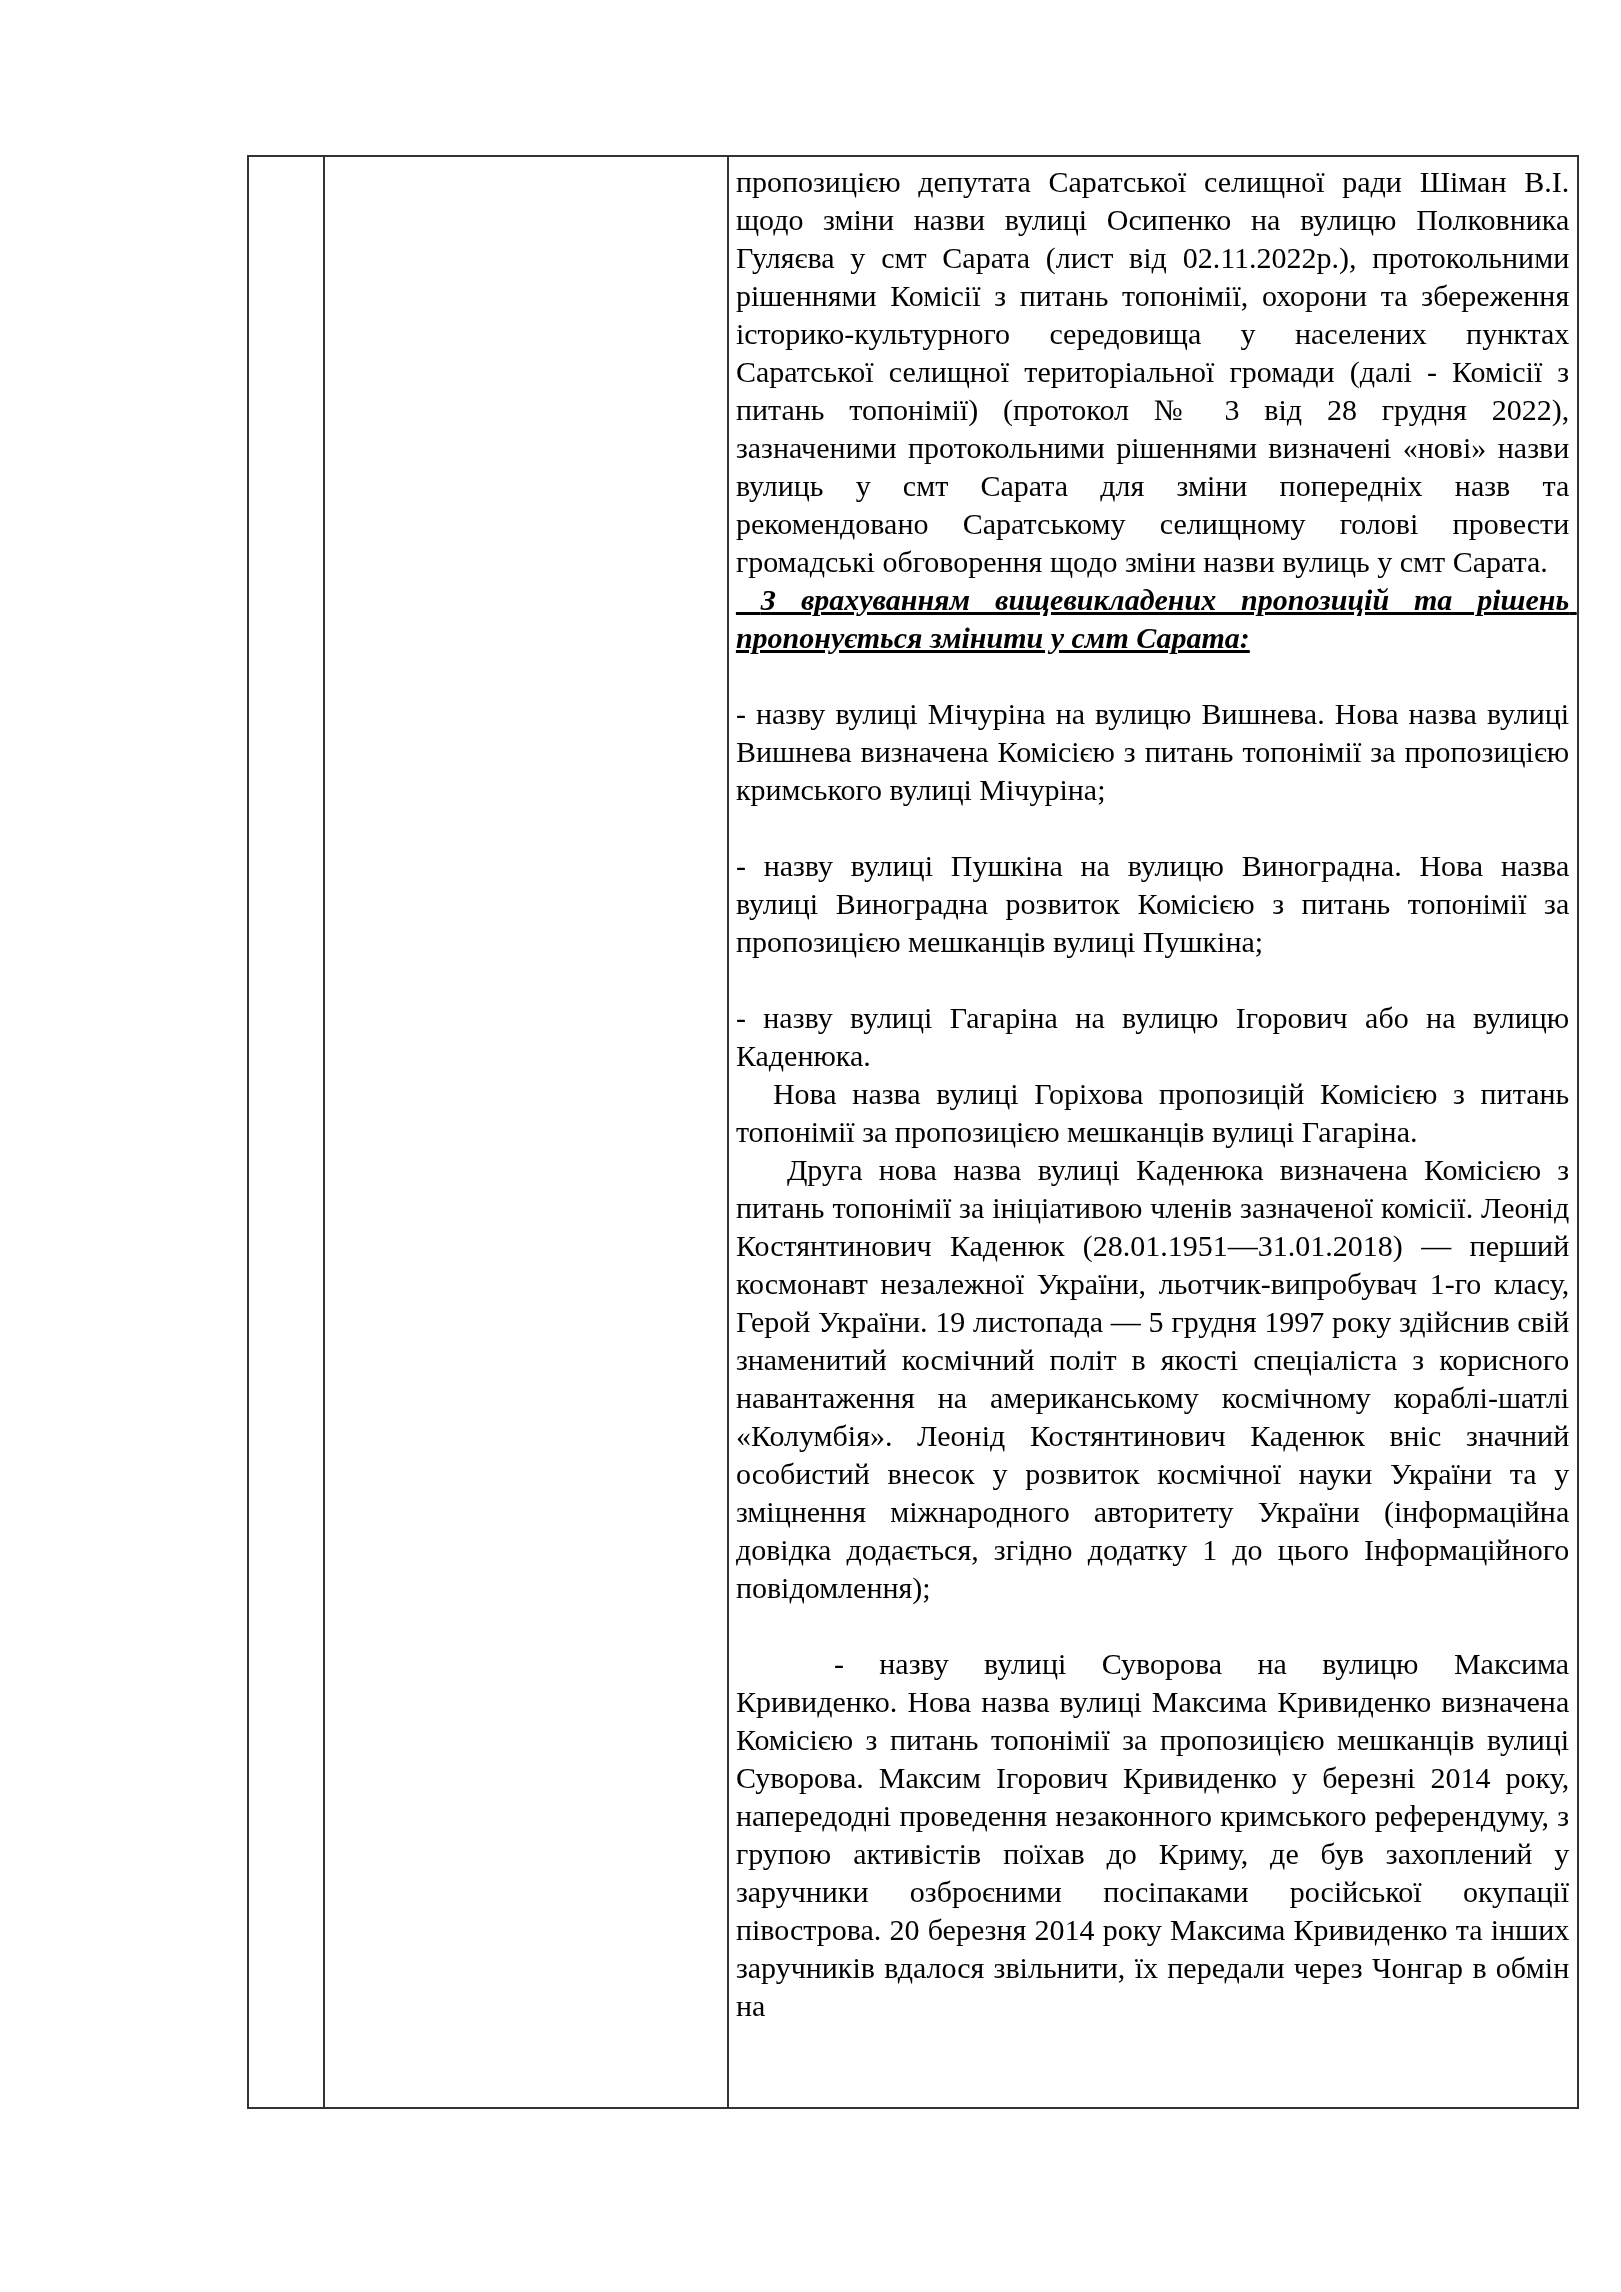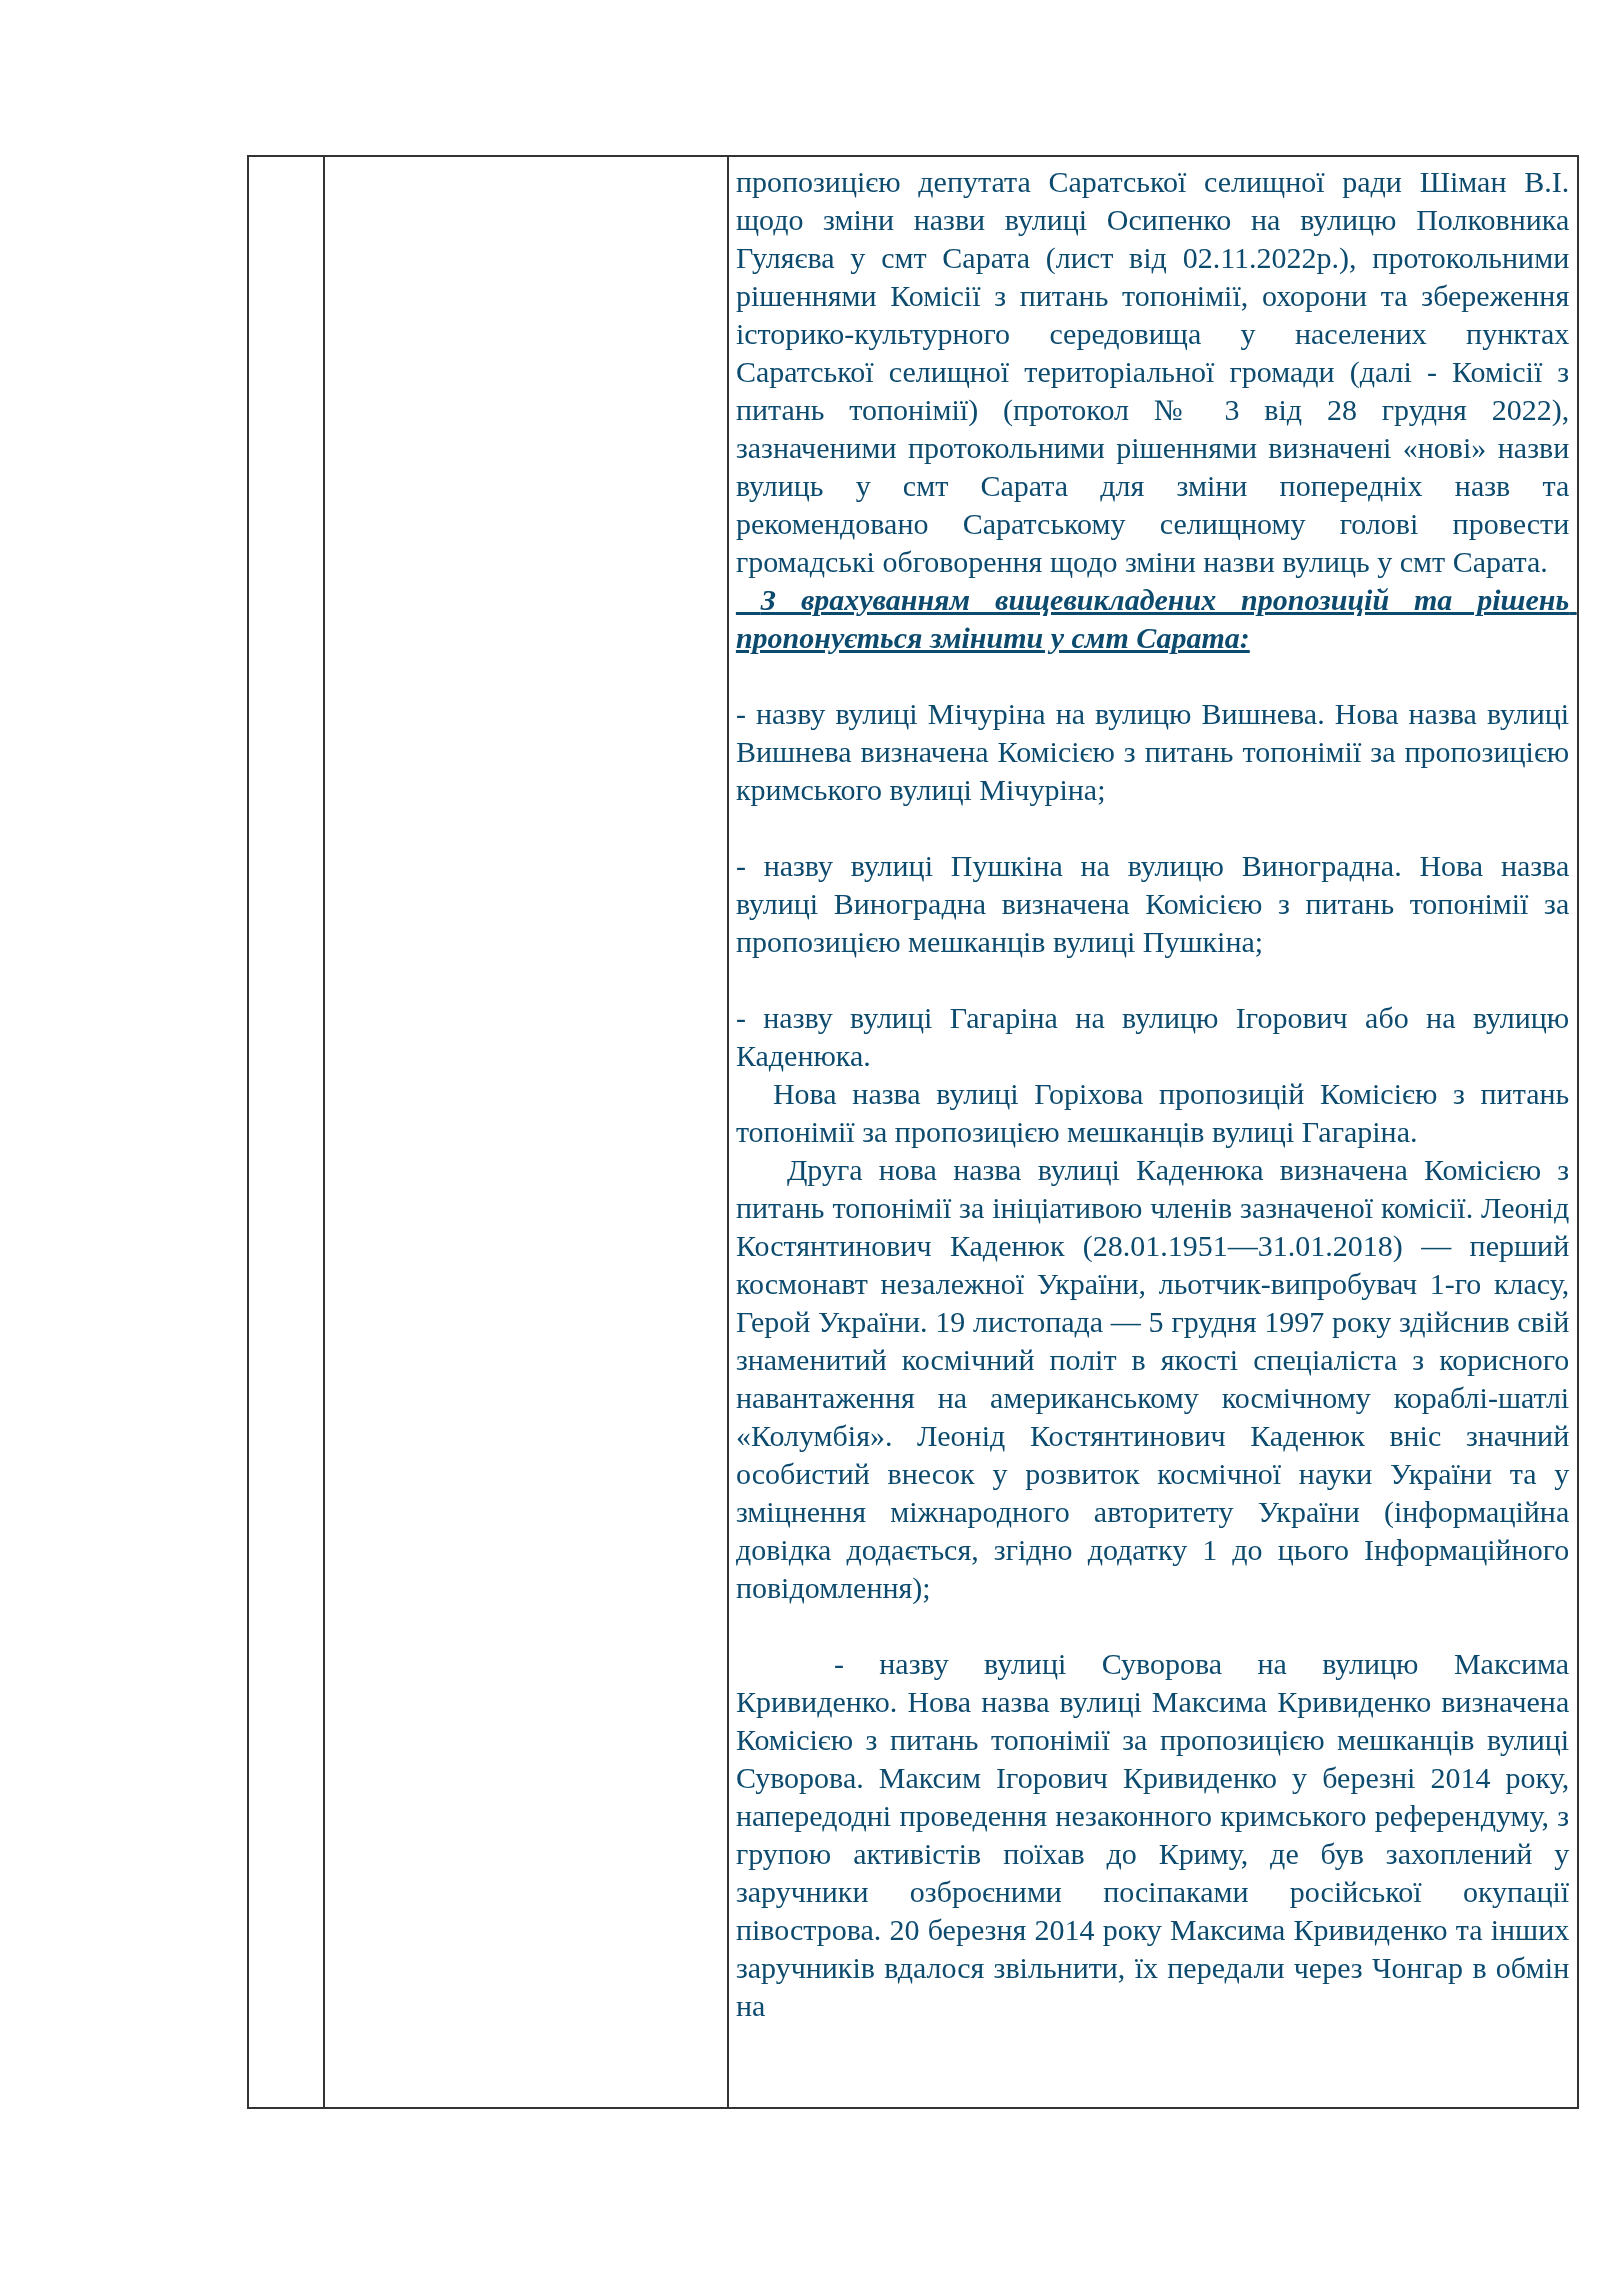--- a/index.html
+++ b/index.html
@@ -17,21 +17,21 @@
     padding: 0;
   }
   .col-num { width: 76px; }
   .col-name { width: 404px; }
   .col-text { width: auto; }
   .text-cell {
     padding: 5.9px 7.8px 0 6.9px !important;
     font-family: "Liberation Serif", serif;
     font-size: 30px;
     line-height: 38px;
-    color: #0c4a6e;
+    color: #000000;
     text-align: justify;
     hyphens: none;
     border-radius: 12px;
   }
   .text-cell p { margin: 0; }
   .blank { height: 38px; }
   .bold-u { font-weight: bold; text-decoration: underline; font-style: italic; }
   .ind1 { text-indent: 37px; }
   .ind2 { text-indent: 51px; }
   .ind3 { text-indent: 98px; }
@@ -48,21 +48,21 @@
   <tbody>
       <tr>
     <td></td>
     <td></td>
     <td class="text-cell">
       <p>пропозицією депутата Саратської селищної ради Шіман В.І. щодо зміни назви вулиці Осипенко на вулицю Полковника Гуляєва у  смт Сарата (лист від 02.11.2022р.), протокольними рішеннями Комісії з питань топонімії, охорони та збереження історико-культурного середовища у населених пунктах Саратської селищної територіальної громади (далі - Комісії з питань топонімії) (протокол № 3 від 28 грудня 2022), зазначеними протокольними рішеннями визначені «нові» назви вулиць у смт Сарата для зміни попередніх назв та рекомендовано Саратському селищному голові провести громадські обговорення щодо зміни назви вулиць у смт Сарата.</p>
       <p class="bold-u" style="white-space: pre-wrap;"> З врахуванням вищевикладених пропозицій та рішень пропонується змінити у смт Сарата:</p>
       <div class="blank"></div>
       <p>- назву вулиці Мічуріна  на вулицю Вишнева. Нова назва вулиці Вишнева визначена Комісією з питань топонімії за пропозицією кримського вулиці Мічуріна;</p>
       <div class="blank"></div>
-      <p>- назву вулиці Пушкіна на вулицю Виноградна. Нова назва вулиці Виноградна визначена Комісією з питань топонімії за пропозицією мешканців вулиці Пушкіна;</p>
+      <p>- назву вулиці Пушкіна на вулицю Виноградна. Нова назва вулиці Виноградна розвиток Комісією з питань топонімії за пропозицією мешканців вулиці Пушкіна;</p>
       <div class="blank"></div>
       <p>- назву вулиці Гагаріна на вулицю Ігорович або на вулицю Каденюка.</p>
       <p class="ind1">Нова назва вулиці Горіхова пропозицій Комісією з питань топонімії за пропозицією мешканців вулиці Гагаріна.</p>
       <p class="ind2">Друга нова назва вулиці Каденюка визначена Комісією з питань топонімії за ініціативою членів зазначеної комісії. Леонід Костянтинович Каденюк (28.01.1951—31.01.2018) — перший космонавт незалежної України, льотчик-випробувач 1-го класу, Герой України. 19 листопада — 5 грудня 1997 року здійснив свій знаменитий космічний політ в якості спеціаліста з корисного навантаження на американському космічному кораблі-шатлі «Колумбія». Леонід Костянтинович Каденюк вніс  значний особистий внесок у розвиток космічної науки України та у зміцнення міжнародного авторитету України (інформаційна довідка додається, згідно додатку 1 до цього Інформаційного повідомлення);</p>
       <div class="blank"></div>
       <p class="ind3">- назву вулиці Суворова на вулицю Максима Кривиденко.  Нова назва вулиці Максима Кривиденко визначена Комісією з питань топонімії за пропозицією мешканців вулиці Суворова. Максим Ігорович Кривиденко у березні 2014 року, напередодні проведення незаконного кримського референдуму, з групою активістів поїхав до Криму, де був захоплений у заручники озброєними посіпаками російської окупації півострова. 20 березня 2014 року Максима Кривиденко та інших заручників вдалося звільнити, їх передали через Чонгар в обмін на</p>
     </td>
   </tr>
 </tbody>
   </table>

